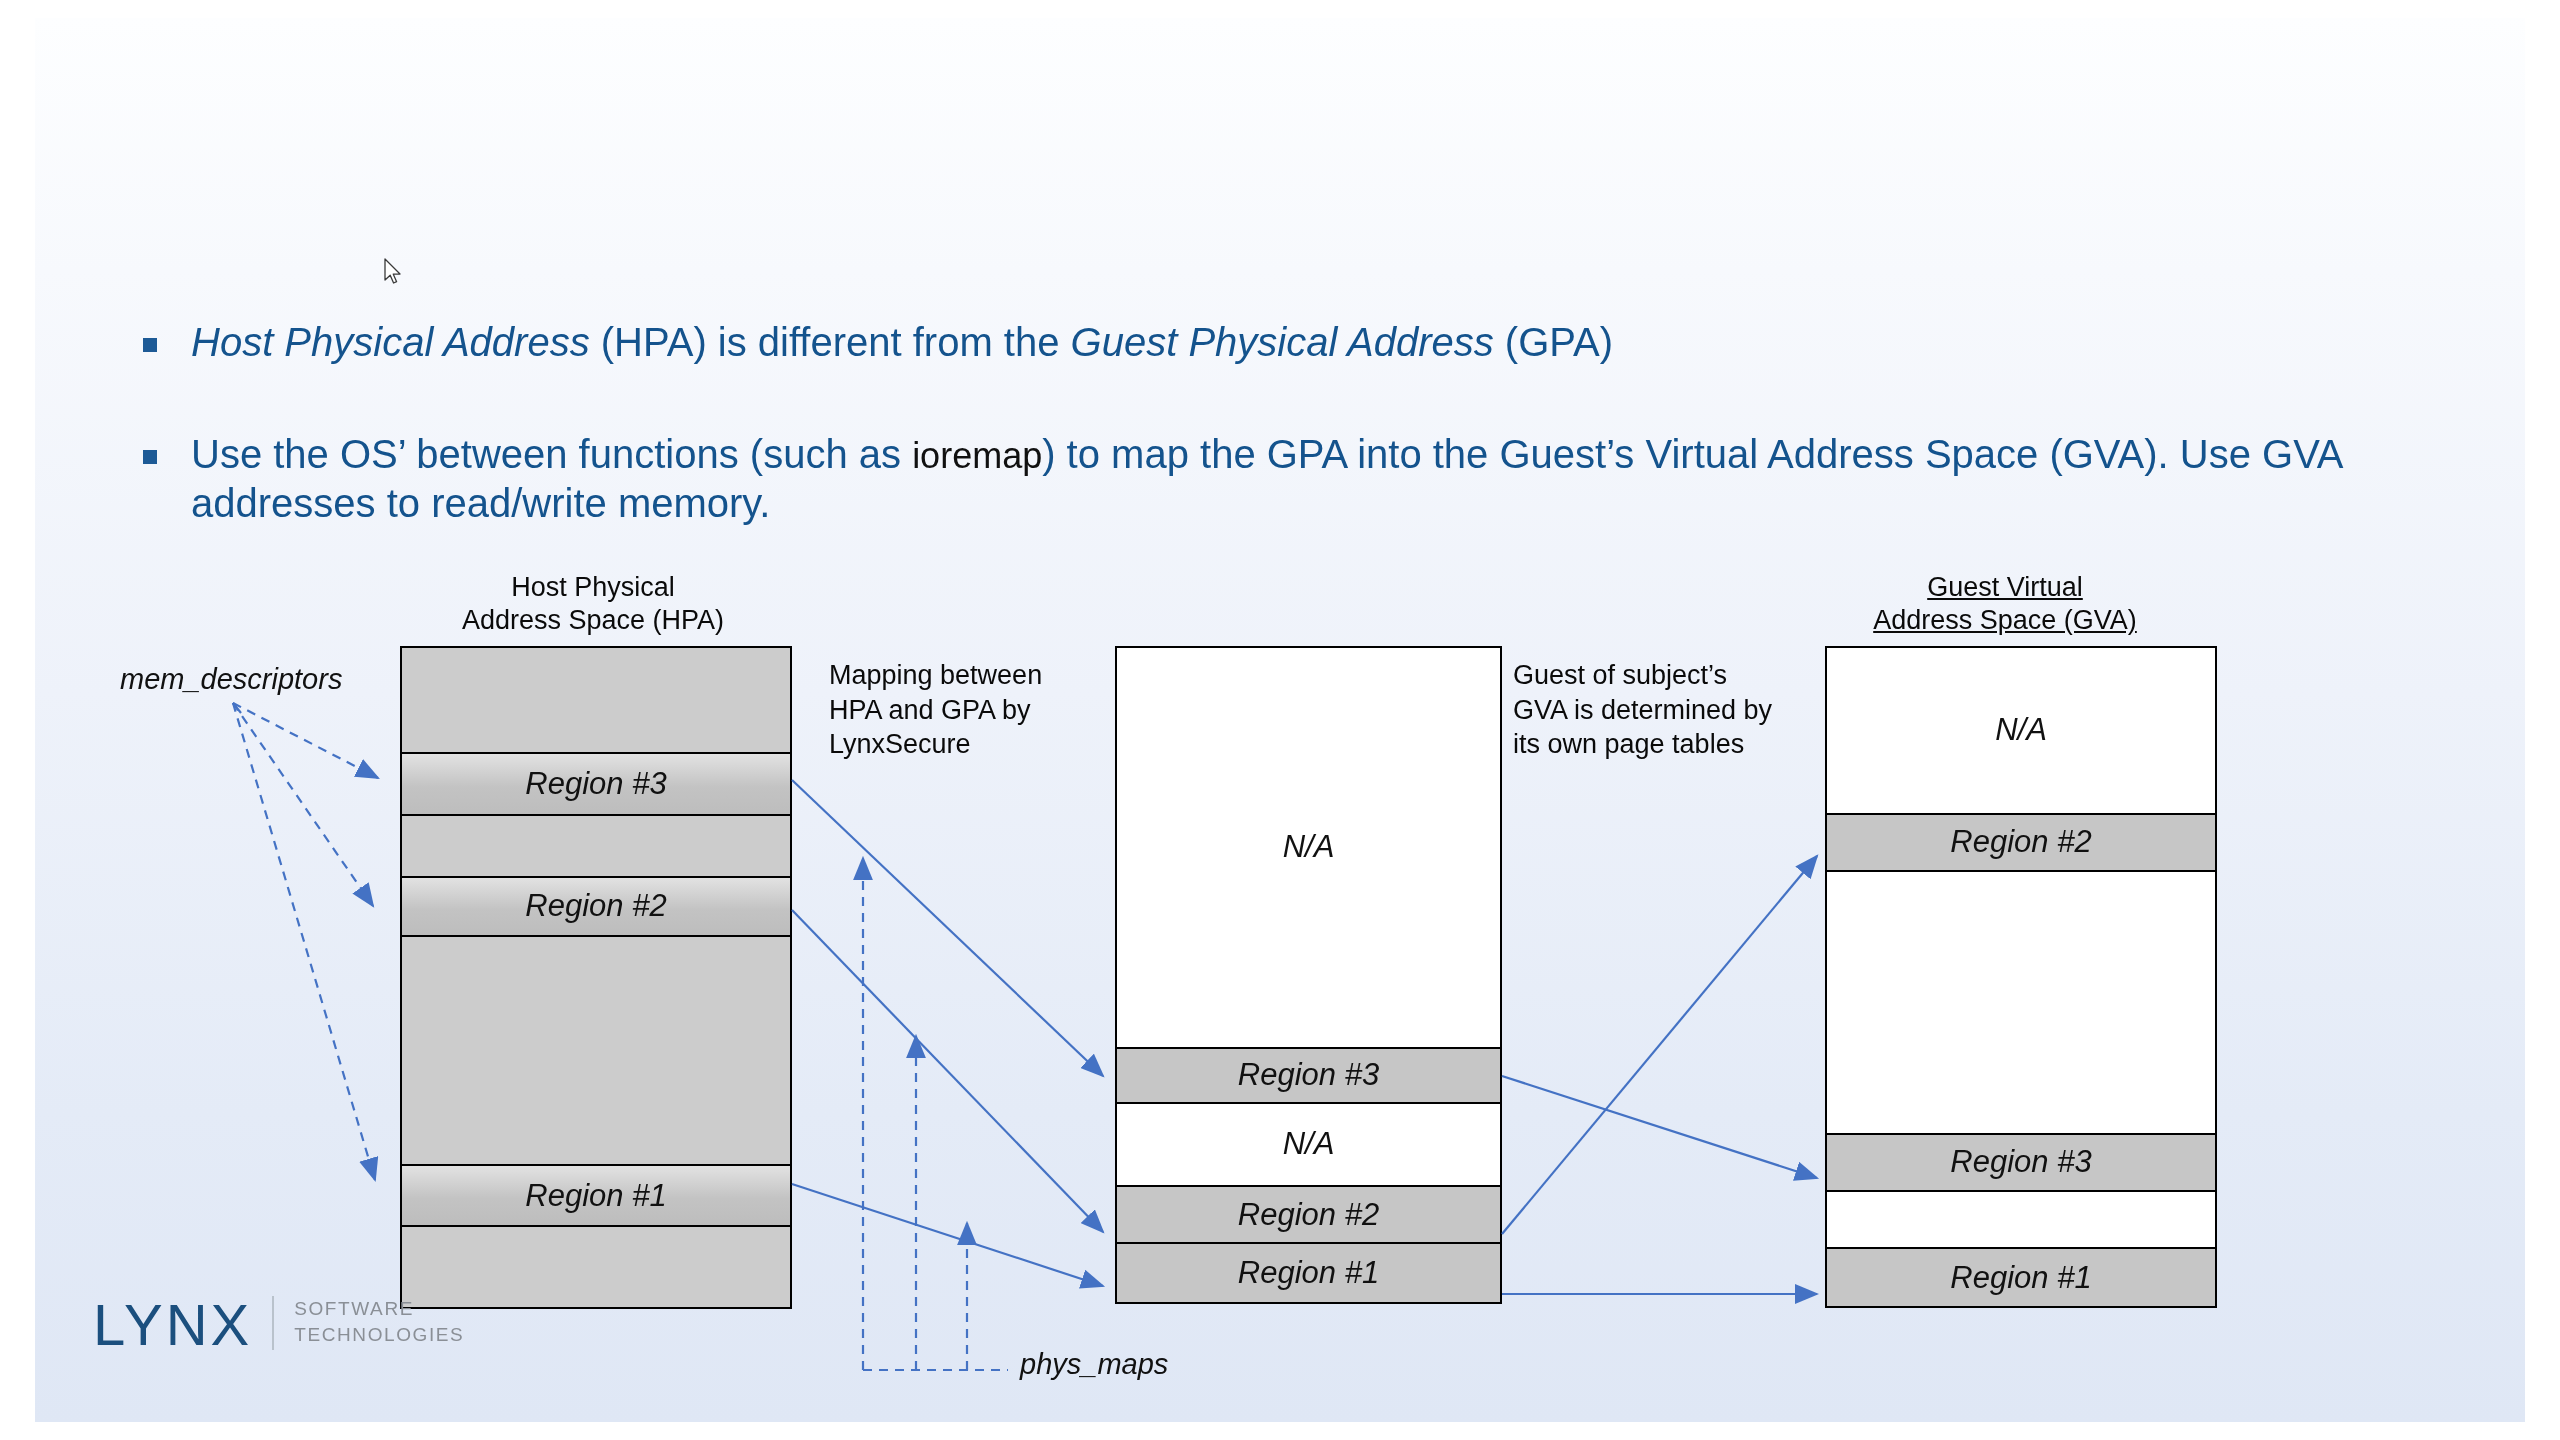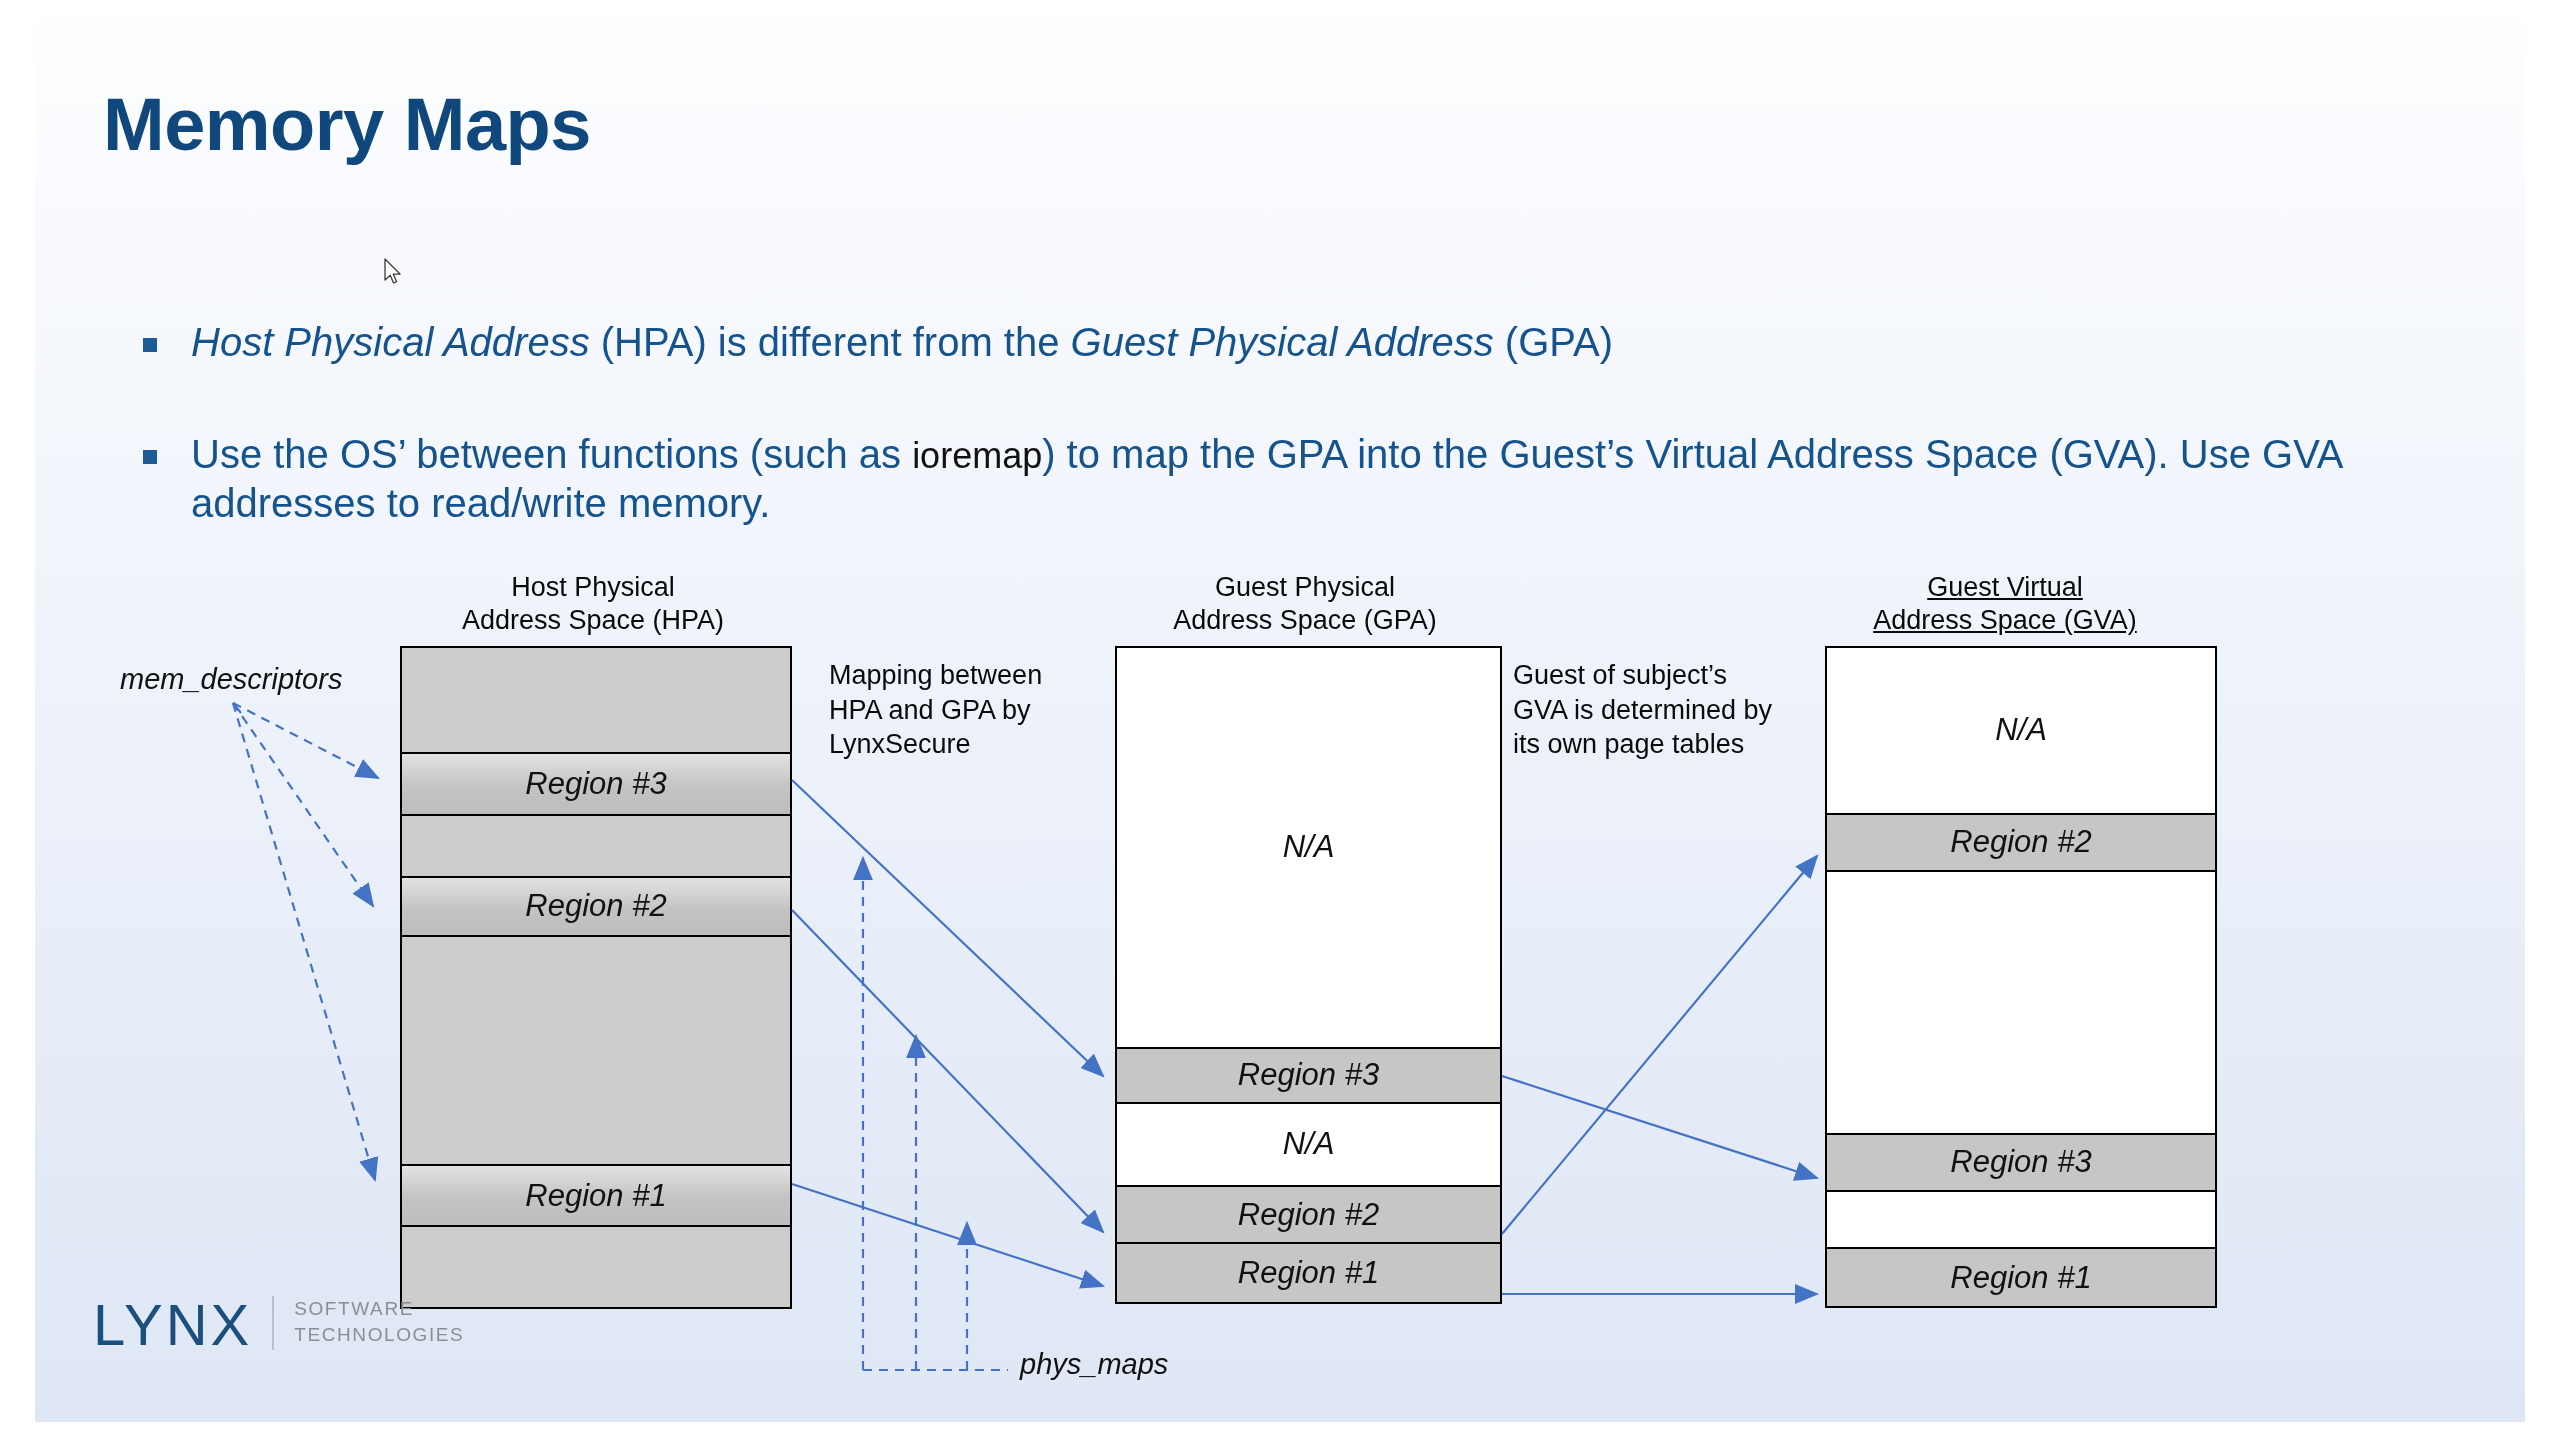--- a/index.html
+++ b/index.html
@@ -67,41 +67,36 @@
   #logo .sub{ font-size:19px; color:#8a8f96; letter-spacing:1.6px; line-height:1.35;}
 
   
   #cursor{position:absolute; left:349px; top:240px; width:22px; height:30px;}
 </style>
 </head>
 <body>
 
 <div id="slide">
 
-  <div id="title">Memory Maps</div>
 
   <div class="bullet-row" id="b1">
     <span class="bsq"></span>
     <div class="btext"><i>Host Physical Address</i><span> (HPA) is different from the </span><i>Guest Physical Address</i><span> (GPA)</span></div>
   </div>
 
   <div class="bullet-row" id="b2">
     <span class="bsq"></span>
     <div class="btext"><span>Use the OS’ between functions (such as </span><span class="mono">ioremap</span><span>) to map the GPA into the Guest’s Virtual Address Space (GVA). Use GVA addresses to read/write memory.</span></div>
   </div>
 
   <div id="diagram">
 
     <div class="col-head" style="left:358px; top:6px; width:400px;">
       <div>Host Physical</div>
       <div>Address Space (HPA)</div>
-    </div>
-    <div class="col-head" style="left:1060px; top:6px; width:420px;">
-      <div>Guest Physical</div>
-      <div>Address Space (GPA)</div>
     </div>
     <div class="col-head" style="left:1760px; top:6px; width:420px;text-decoration:underline;">
       <div>Guest Virtual</div>
       <div>Address Space (GVA)</div>
     </div>
 
     <div class="colbox" id="col-hpa" style="left:365px; top:88px; width:392px; height:663px;">
         <div class="seg plain" style="height: 16.1388%;"></div>
         <div class="seg grey" style="height: 9.35143%;">
           <span>Region #3</span>

